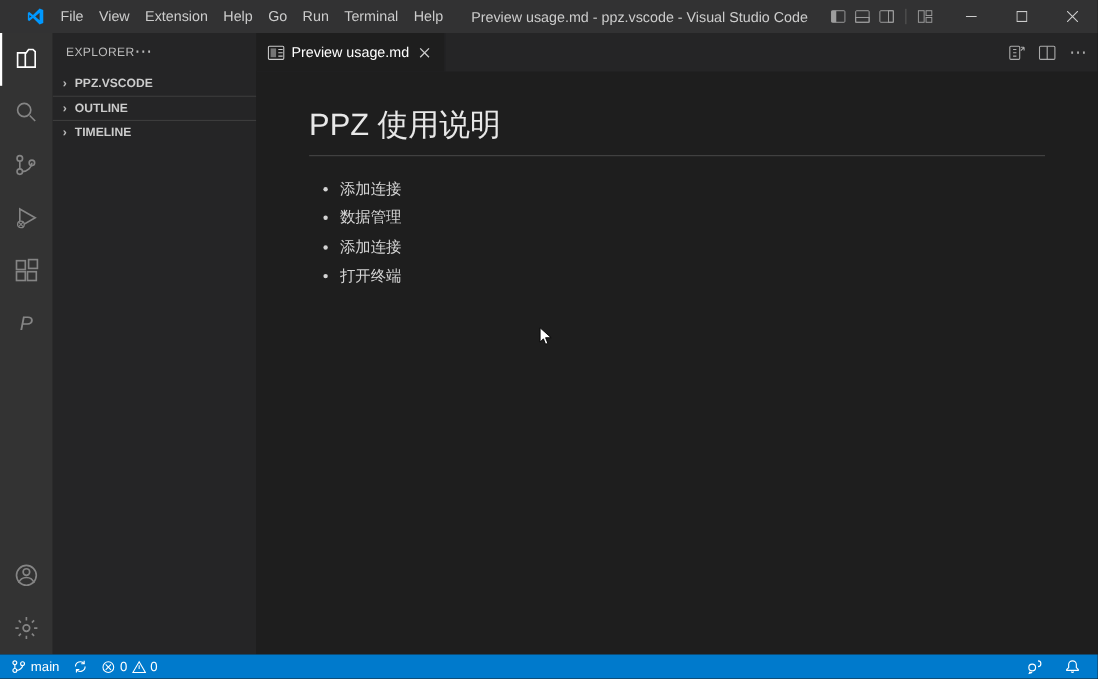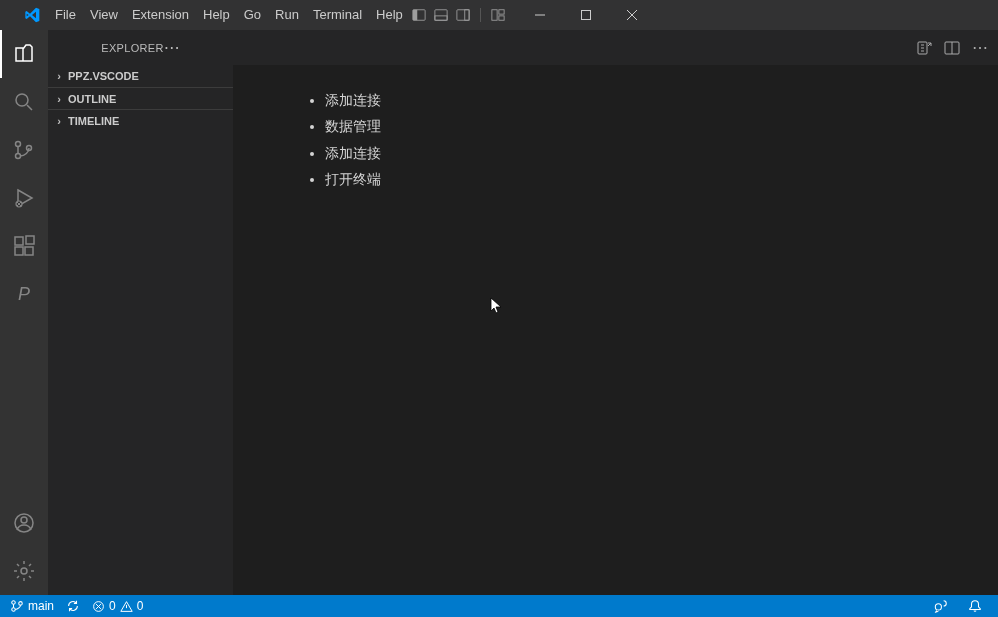--- a/index.html
+++ b/index.html
@@ -44,21 +44,21 @@
       cursor: pointer; color: #858585;
     }
     .activity-item.active { color: #ffffff; border-left: 2px solid #fff; padding-right: 2px; }
     
     .sidebar {
       width: 185px; background: #252526;
       display: flex; flex-direction: column; flex-shrink: 0;
     }
     .sidebar-header {
       height: 35px; display: flex; align-items: center;
-      padding: 0 12px; justify-content: center;
+      padding: 0 12px; justify-content: flex-start;
     }
     .sidebar-title { font-size: 11px; color: #bbbbbb; letter-spacing: 0.3px; }
     .sidebar-actions { color: #bbbbbb; cursor: pointer; font-size: 16px; line-height: 1; }
     .sidebar-section {
       height: 22px; display: flex; align-items: center;
       padding: 0 4px; cursor: pointer; font-weight: 600;
       font-size: 11px; color: #cccccc;
     }
     .sidebar-section .chev { margin-right: 2px; width: 14px; text-align: center; opacity: 0.9; }
     .sidebar-section.bordered { border-top: 1px solid #3c3c3c; }
@@ -85,21 +85,21 @@
       flex: 1; padding: 20px 48px; overflow: auto;
       color: #d4d4d4;
     }
     .preview h1 {
       font-size: 28px; font-weight: 500;
       border-bottom: 1px solid #444;
       padding-bottom: 8px; margin-bottom: 18px; margin-top: 10px;
       color: #e8e8e8;
     }
     .preview ul { padding-left: 28px; }
-    .preview li { margin: 4px 16px; font-size: 14px; line-height: 1.6; }
+    .preview li { margin: 4px 0; font-size: 14px; line-height: 1.6; }
     
     .statusbar {
       height: 22px; background: #007acc; color: #ffffff;
       display: flex; align-items: center; font-size: 12px;
       flex-shrink: 0; padding: 0 4px;
     }
     .status-left { display: flex; align-items: flex-start; flex: 1; gap: 0; }
     .status-right { display: flex; align-items: center; gap: 8px; padding-right: 6px; }
     .status-item { display: flex; align-items: center; gap: 4px; padding: 0 6px; cursor: pointer; height: 22px; }
     .cursor-pointer {
@@ -120,20 +120,21 @@
   <div class="menu">
     <div class="menu-item">File</div>
     <div class="menu-item">View</div>
     <div class="menu-item">Extension</div>
     <div class="menu-item">Help</div>
     <div class="menu-item">Go</div>
     <div class="menu-item">Run</div>
     <div class="menu-item">Terminal</div>
     <div class="menu-item">Help</div>
   </div>
+  <div class="title-text">Preview usage.md - ppz.vscode - Visual Studio Code</div>
   <div class="layout-controls">
     <div class="layout-btn">
         <svg width="14" height="14" viewBox="0 0 16 16">
           <rect x="1" y="2" width="14" height="12" rx="1" fill="none" stroke="#ccc" stroke-width="1"></rect>
           <rect x="1" y="2" width="5" height="12" fill="#ccc"></rect>
         </svg>
       </div>
     <div class="layout-btn">
         <svg width="14" height="14" viewBox="0 0 16 16">
           <rect x="1" y="2" width="14" height="12" rx="1" fill="none" stroke="#ccc" stroke-width="1"></rect>
@@ -246,39 +247,55 @@
       <span>OUTLINE</span>
     </div>
     <div class="sidebar-section bordered">
       <span class="chev">›</span>
       <span>TIMELINE</span>
     </div>
   </div>
 
   <div class="editor-group">
     <div class="tabbar">
+      <div class="tab">
+        <span class="tab-icon">
+          <svg width="16" height="16" viewBox="0 0 16 16">
+              <rect x="1" y="2" width="14" height="12" rx="1" fill="none" stroke="#ccc" stroke-width="1"></rect>
+              <rect x="3" y="4" width="5" height="8" fill="#ccc" opacity="0.5"></rect>
+              <path d="M10 5h4M10 8h4M10 11h4" stroke="#ccc" stroke-width="1"></path>
+            </svg>
+        </span>
+        <span class="tab-label">Preview usage.md</span>
+        <span class="tab-close">
+          <svg width="10" height="10" viewBox="0 0 10 10">
+              <path d="M1 1l8 8M9 1l-8 8" stroke="#ccc" stroke-width="1.2"></path>
+            </svg>
+        </span>
+      </div>
       <div class="tabbar-spacer"></div>
       <div class="tab-actions">
         <span class="tab-action">
           <svg width="16" height="16" viewBox="0 0 16 16">
               <rect x="2" y="2" width="9" height="12" rx="1" fill="none" stroke="#ccc" stroke-width="1"></rect>
               <path d="M5 5h3M5 8h3M5 11h3" stroke="#ccc"></path>
               <path d="M12 6l3-3M15 3v3M15 3h-3" stroke="#ccc" stroke-width="1"></path>
             </svg>
         </span>
         <span class="tab-action">
           <svg width="16" height="16" viewBox="0 0 16 16">
               <rect x="1" y="2" width="14" height="12" rx="1" fill="none" stroke="#ccc" stroke-width="1"></rect>
               <path d="M8 2v12" stroke="#ccc" stroke-width="1"></path>
             </svg>
         </span>
         <span class="tab-action" style="font-size:16px;">⋯</span>
       </div>
     </div>
     <div class="preview">
+      <h1>PPZ 使用说明</h1>
       <ul>
         <li>添加连接</li>
         <li>数据管理</li>
         <li>添加连接</li>
         <li>打开终端</li>
       </ul>
     </div>
   </div>
 </div>
 

